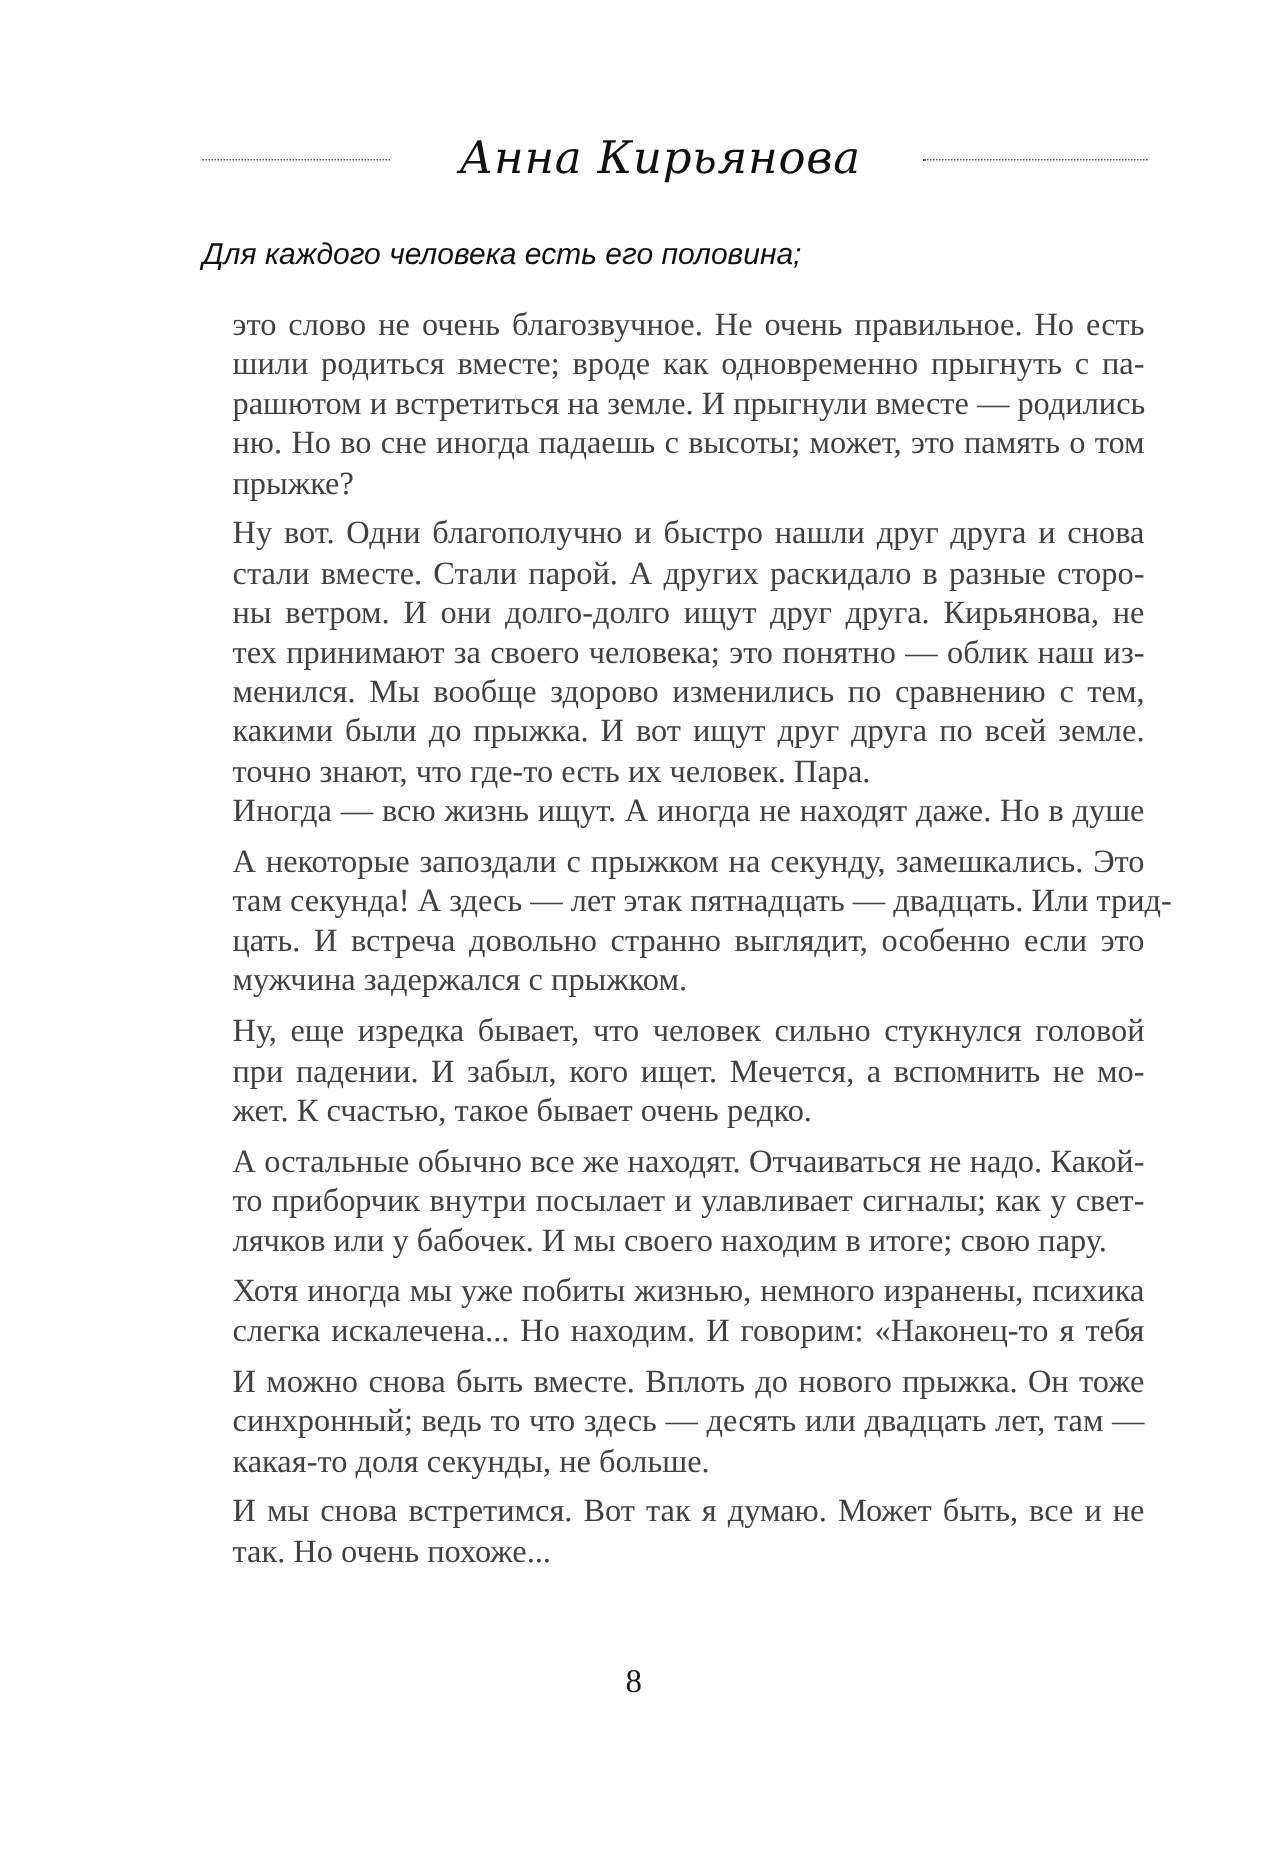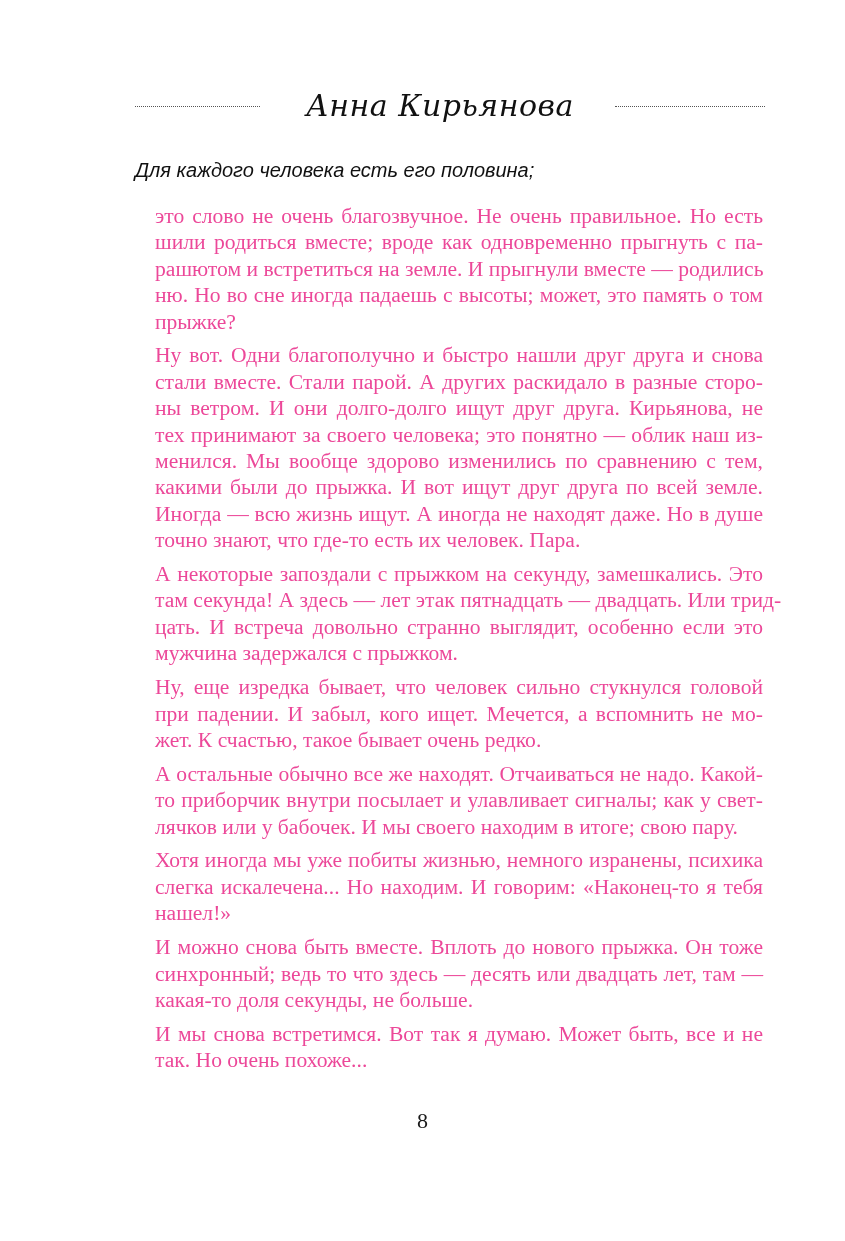--- a/index.html
+++ b/index.html
@@ -6,21 +6,21 @@
     body { width: 845px; height: 1241px; position: relative; overflow: hidden; color: #1a1a1a; }
     .header { position: absolute; top: 78px; left: 0; width: 845px; height: 60px; }
     .dots { position: absolute; top: 28px; height: 0; border-top: 1.5px dotted #555; }
     .dots.left { left: 135px; width: 125px; }
     .dots.right { left: 615px; width: 150px; }
     .author { position: absolute; left: 280px; width: 320px; top: 0; text-align: center;
       font-family: "DejaVu Serif", serif; font-style: italic; font-size: 30px; line-height: 56px; color: #111; letter-spacing: 0.5px; }
     .title { position: absolute; top: 150px; left: 135px; width: 640px;
       font-family: Liberation Sans, sans-serif; font-style: italic; font-size: 20px; line-height: 40px; color: #111; }
     .body { position: absolute; top: 203px; left: 155px; width: 608px;
-      font-family: "Liberation Serif", serif; font-size: 21.6px; line-height: 26.4px; color: #ec4899; }
+      font-family: "Liberation Serif", serif; font-size: 21.6px; line-height: 26.4px; color: #404040; }
     .para { margin: 0 0 7.5px 0; }
     .line { display: block; text-align: justify; text-align-last: justify; white-space: nowrap; height: 26.4px; }
     .line.last { text-align-last: left; }
     .pagenum { position: absolute; top: 1108px; left: 0; width: 845px; text-align: center;
       font-family: "Liberation Serif", serif; font-size: 22px; color: #1a1a1a; }
   </style>
 </head>
 <body>
 
 <div class="header">
@@ -39,43 +39,42 @@
       <span class="line">ню. Но во сне иногда падаешь с высоты; может, это память о том</span>
       <span class="line last">прыжке?</span>
     </div>
     <div class="para">
       <span class="line">Ну вот. Одни благополучно и быстро нашли друг друга и снова</span>
       <span class="line">стали вместе. Стали парой. А других раскидало в разные сторо-</span>
       <span class="line">ны ветром. И они долго-долго ищут друг друга. Кирьянова, не</span>
       <span class="line">тех принимают за своего человека; это понятно — облик наш из-</span>
       <span class="line">менился. Мы вообще здорово изменились по сравнению с тем,</span>
       <span class="line">какими были до прыжка. И вот ищут друг друга по всей земле.</span>
+      <span class="line last">точно знают, что где-то есть их человек. Пара.</span>
       <span class="line">Иногда — всю жизнь ищут. А иногда не находят даже. Но в душе</span>
-      <span class="line last">точно знают, что где-то есть их человек. Пара.</span>
     </div>
     <div class="para">
       <span class="line">А некоторые запоздали с прыжком на секунду, замешкались. Это</span>
       <span class="line">там секунда! А здесь — лет этак пятнадцать — двадцать. Или трид-</span>
       <span class="line">цать. И встреча довольно странно выглядит, особенно если это</span>
       <span class="line last">мужчина задержался с прыжком.</span>
     </div>
     <div class="para">
       <span class="line">Ну, еще изредка бывает, что человек сильно стукнулся головой</span>
       <span class="line">при падении. И забыл, кого ищет. Мечется, а вспомнить не мо-</span>
       <span class="line last">жет. К счастью, такое бывает очень редко.</span>
     </div>
     <div class="para">
       <span class="line">А остальные обычно все же находят. Отчаиваться не надо. Какой-</span>
       <span class="line">то приборчик внутри посылает и улавливает сигналы; как у свет-</span>
       <span class="line last">лячков или у бабочек. И мы своего находим в итоге; свою пару.</span>
     </div>
     <div class="para">
       <span class="line">Хотя иногда мы уже побиты жизнью, немного изранены, психика</span>
       <span class="line">слегка искалечена... Но находим. И говорим: «Наконец-то я тебя</span>
-      <span class="line last">нашел!»</span>
     </div>
     <div class="para">
       <span class="line">И можно снова быть вместе. Вплоть до нового прыжка. Он тоже</span>
       <span class="line">синхронный; ведь то что здесь — десять или двадцать лет, там —</span>
       <span class="line last">какая-то доля секунды, не больше.</span>
     </div>
     <div class="para">
       <span class="line">И мы снова встретимся. Вот так я думаю. Может быть, все и не</span>
       <span class="line last">так. Но очень похоже...</span>
     </div>

